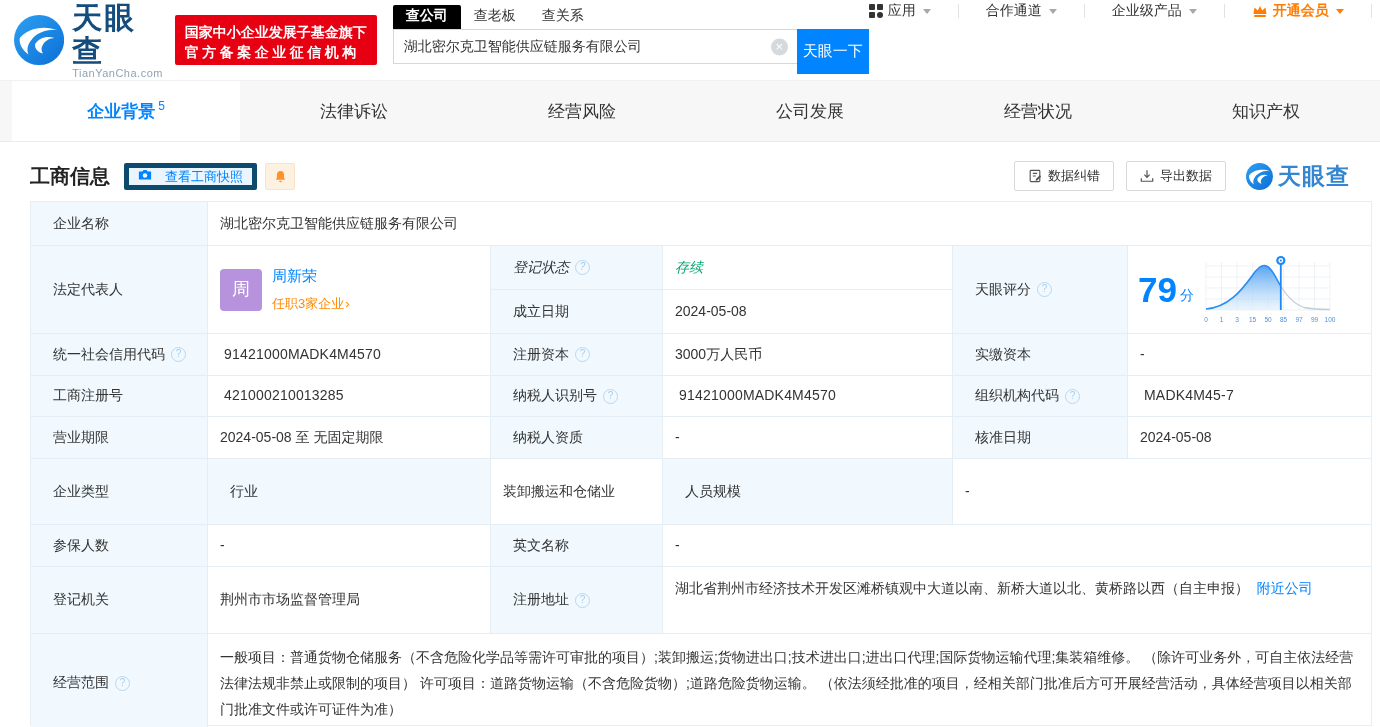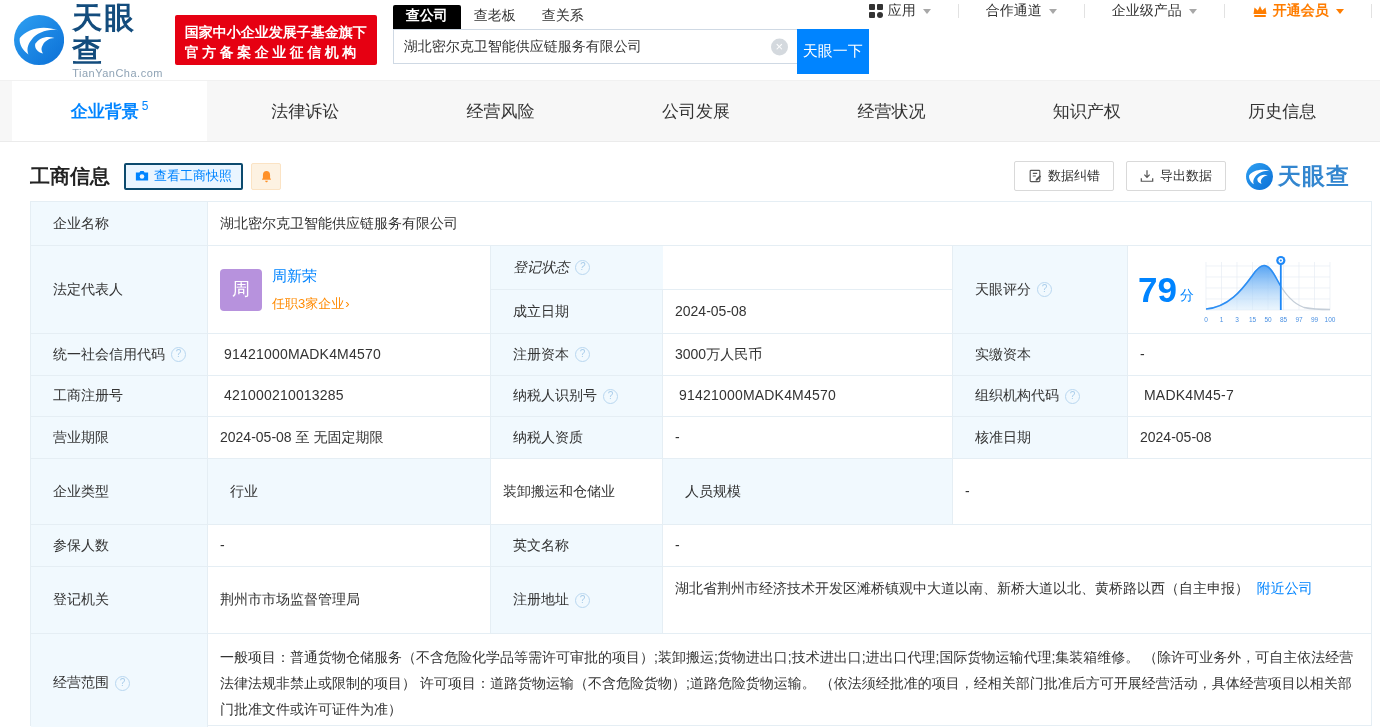--- a/index.html
+++ b/index.html
@@ -39,22 +39,22 @@
   
   .tabbar { height:62px; background:#f7f7f7; border-top:1px solid #f1f1f1; border-bottom:1px solid #ebebeb;
     display:flex; padding-left:12px; }
   .tab { flex:1; display:flex; align-items:center; justify-content:center; font-size:17px; color:#333; cursor:pointer;}
   .tab.active { background:#fff; color:#0084ff; font-weight:700; }
   .tab-count { font-size:12px; color:#0084ff; font-weight:400; margin:-10px 0 0 3px; }
 
   
   .section-head { display:flex; align-items:center; margin:17px 30px 0 30px; height:34px; }
   .section-title { font-size:20px; font-weight:700; color:#222; margin-right:14px; }
-  .snapshot-btn { display:inline-flex; align-items:center; gap:5px; height:27px; padding:0 9px; background:#eaf5ff;
-    border:2px solid #0c4a6e; border-radius:2px; color:#0084ff; font-size:13px; cursor:pointer;}
+  .snapshot-btn { display:inline-flex; align-items:flex-start; gap:13px; height:27px; padding:0 9px; background:#eaf5ff;
+    border:5px solid #0c4a6e; border-radius:2px; color:#0084ff; font-size:13px; cursor:pointer;}
   .bellmini-btn { width:30px; height:27px; margin-left:8px; background:#fdf2e2; border:1px solid #fbe3c4; border-radius:2px;
     display:flex; align-items:center; justify-content:center; cursor:pointer;}
   .head-right { margin-left:auto; display:flex; align-items:center; gap:12px; }
   .ghost-btn { height:30px; padding:0 13px; border:1px solid #d9d9d9; background:#fff; border-radius:2px; font-size:13px;
     color:#333; display:inline-flex; align-items:center; gap:6px; cursor:pointer;
     font-family:"Liberation Sans","DejaVu Sans",sans-serif;}
   .watermark { display:flex; align-items:center; gap:5px; margin-left:8px; }
   .watermark-text { font-size:23px; font-weight:700; color:#3386cf; letter-spacing:1px;}
 
   
@@ -190,23 +190,20 @@
     </div>
     <div class="tab">
       <span>公司发展</span>
     </div>
     <div class="tab">
       <span>经营状况</span>
     </div>
     <div class="tab">
       <span>知识产权</span>
     </div>
-    <div class="tab">
-      <span>历史信息</span>
-    </div>
   </nav>
 
   <div class="section-head">
     <h1 class="section-title">工商信息</h1>
     <button class="snapshot-btn">
       <svg width="14" height="14" viewBox="0 0 16 16" fill="#0084ff">
         <path d="M1 4 L5 4 L6.2 2.2 L9.8 2.2 L11 4 L15 4 L15 13 L1 13 Z"></path>
         <circle cx="8" cy="8.5" r="2.6" fill="#eaf5ff"></circle>
       </svg>
       <span>查看工商快照</span>
@@ -259,20 +256,21 @@
           <div class="rep-name">周新荣</div>
           <div class="rep-pos"><span>任职3家企业</span><span class="chev">›</span></div>
         </div>
       </div>
       <div class="mid">
         <div class="mid-row">
           <div class="cell lbl">
             <span>登记状态</span>
             <span class="q">?</span>
           </div>
+          <div class="cell green">存续</div>
         </div>
         <div class="mid-row">
           <div class="cell lbl">成立日期</div>
           <div class="cell">2024-05-08</div>
         </div>
       </div>
       <div class="cell lbl">
         <span>天眼评分</span>
         <span class="q">?</span>
       </div>

